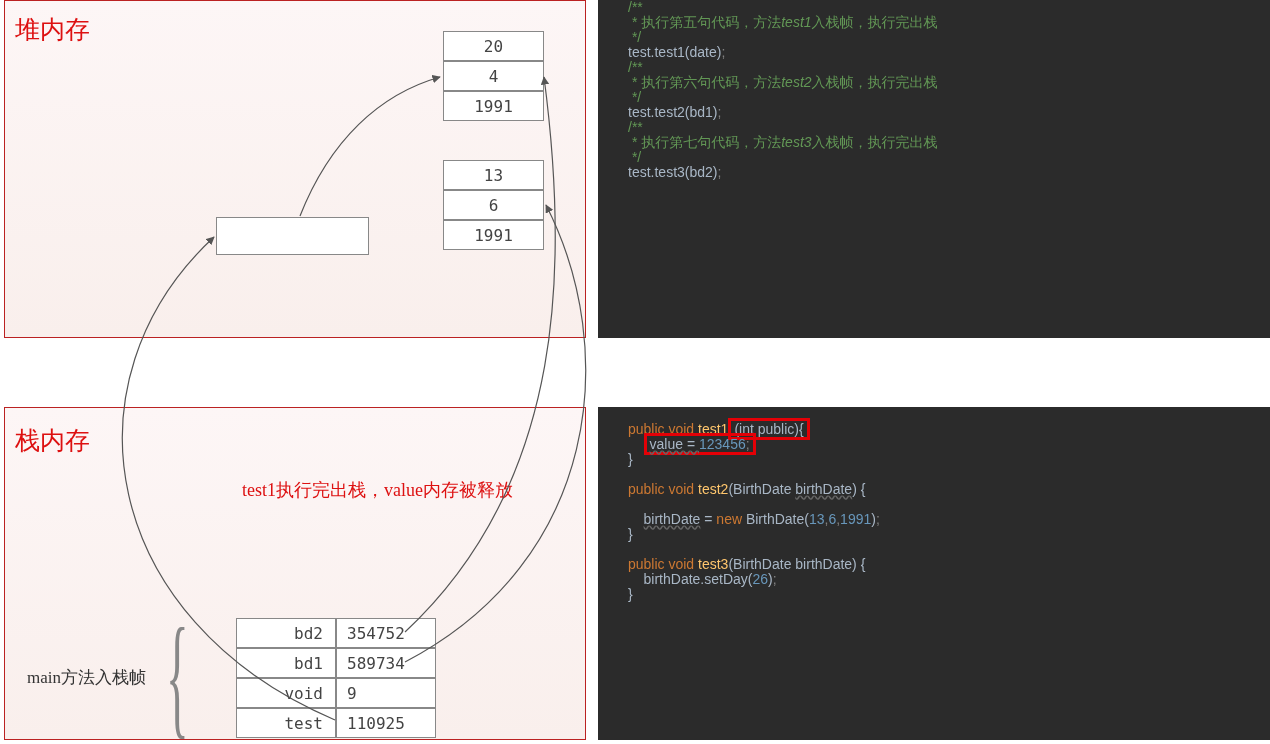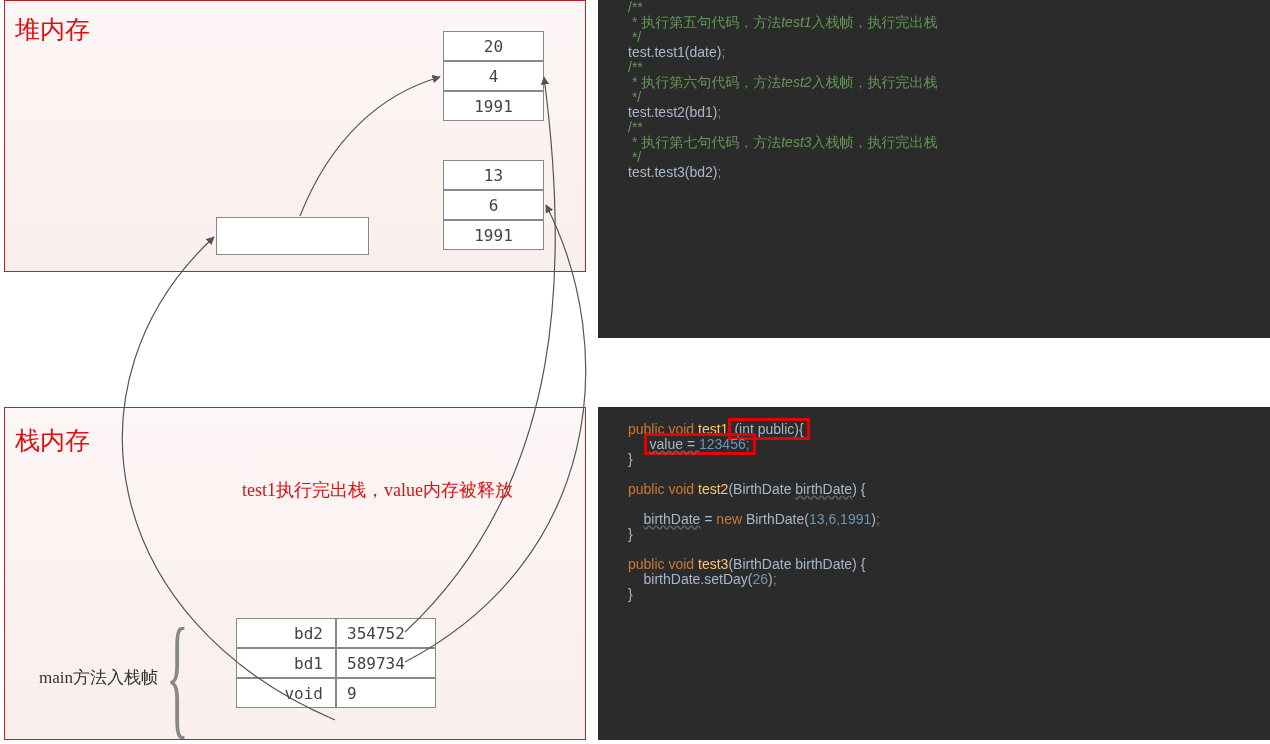--- a/index.html
+++ b/index.html
@@ -9,21 +9,21 @@
     font-family: "SimSun", "宋体", serif;
     background: #fff;
     position: relative;
     overflow: hidden;
   }
   .diagram-panel {
     position: absolute;
     border: 1px solid #b22;
     background: linear-gradient(to bottom, #fdf6f6, #f9efec);
   }
-  .heap-panel { left: 4px; top: 0; width: 582px; height: 272px; }
+  .heap-panel { left: 4px; top: 0; width: 582px; height: 338px; }
   .stack-panel { left: 4px; top: 407px; width: 582px; height: 333px; }
   .panel-title {
     position: absolute;
     color: #d11;
     font-size: 25px;
     font-family: "SimSun", serif;
   }
   .annotation {
     position: absolute;
     color: #d11;
@@ -105,34 +105,38 @@
     <div class="cell">13</div>
     <div class="cell">6</div>
     <div class="cell">1991</div>
   </div>
   <div class="box" style="left:211px; top:216px; width:153px; height:38px;"></div>
 </div>
 
 <div class="diagram-panel stack-panel">
   <div class="panel-title" style="left:10px; top:16px;">栈内存</div>
   <div class="annotation" style="left:237px; top:70px;">test1执行完出栈，value内存被释放</div>
-  <div class="annotation" style="left:34px; top:258px; font-size:17px; color:#333;">main方法入栈帧</div>
+  <div class="annotation" style="left:22px; top:258px; font-size:17px; color:#333;">main方法入栈帧</div>
   <div class="brace" style="left:140px; top:200px;">{</div>
   <div class="stack-table" style="left:200px; top:210px;">
     <div class="row">
       <div class="cell name-c">bd2</div>
       <div class="cell val-c">354752</div>
     </div>
     <div class="row">
       <div class="cell name-c">bd1</div>
       <div class="cell val-c">589734</div>
     </div>
     <div class="row">
       <div class="cell name-c">void</div>
       <div class="cell val-c">9</div>
+    </div>
+    <div class="row">
+      <div class="cell name-c">test</div>
+      <div class="cell val-c">110925</div>
     </div>
   </div>
 </div>
 
 <svg class="svg-arrows">
   <defs>
     <marker id="arr" viewBox="0 0 10 10" refX="9" refY="5" markerWidth="7" markerHeight="7" orient="auto">
       <path d="M0,0 L10,5 L0,10 z" fill="#555"></path>
     </marker>
   </defs>

